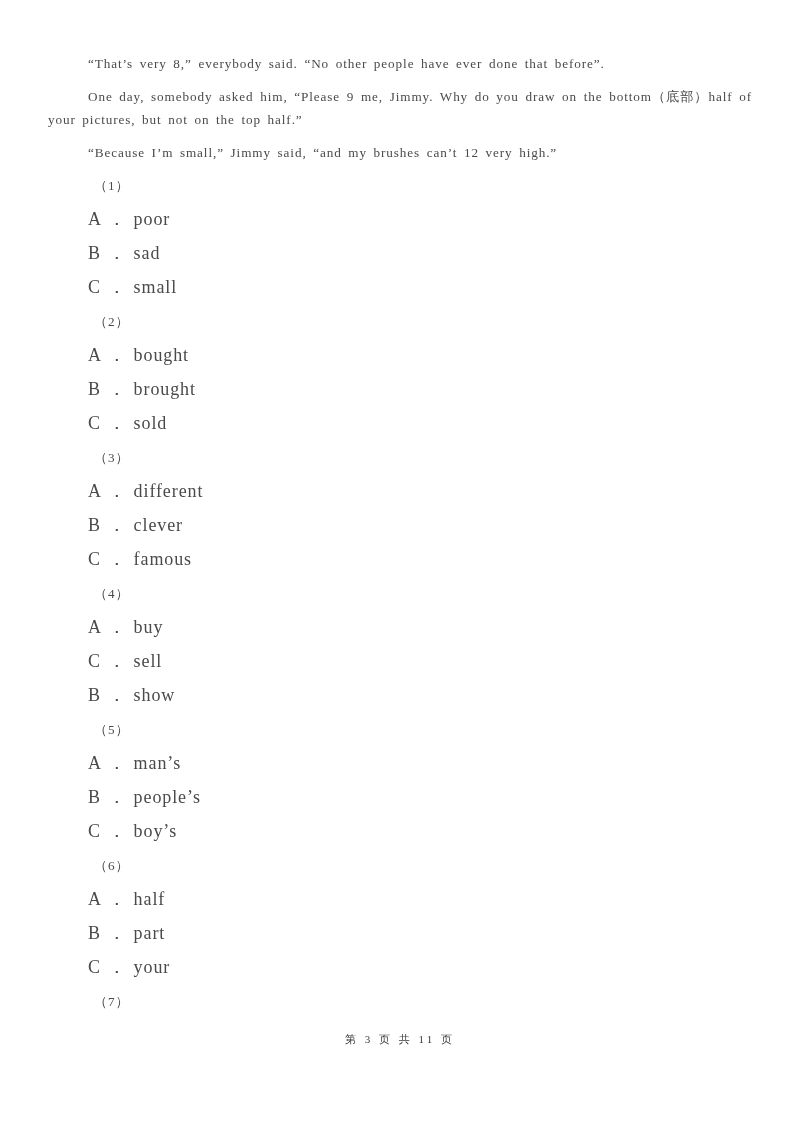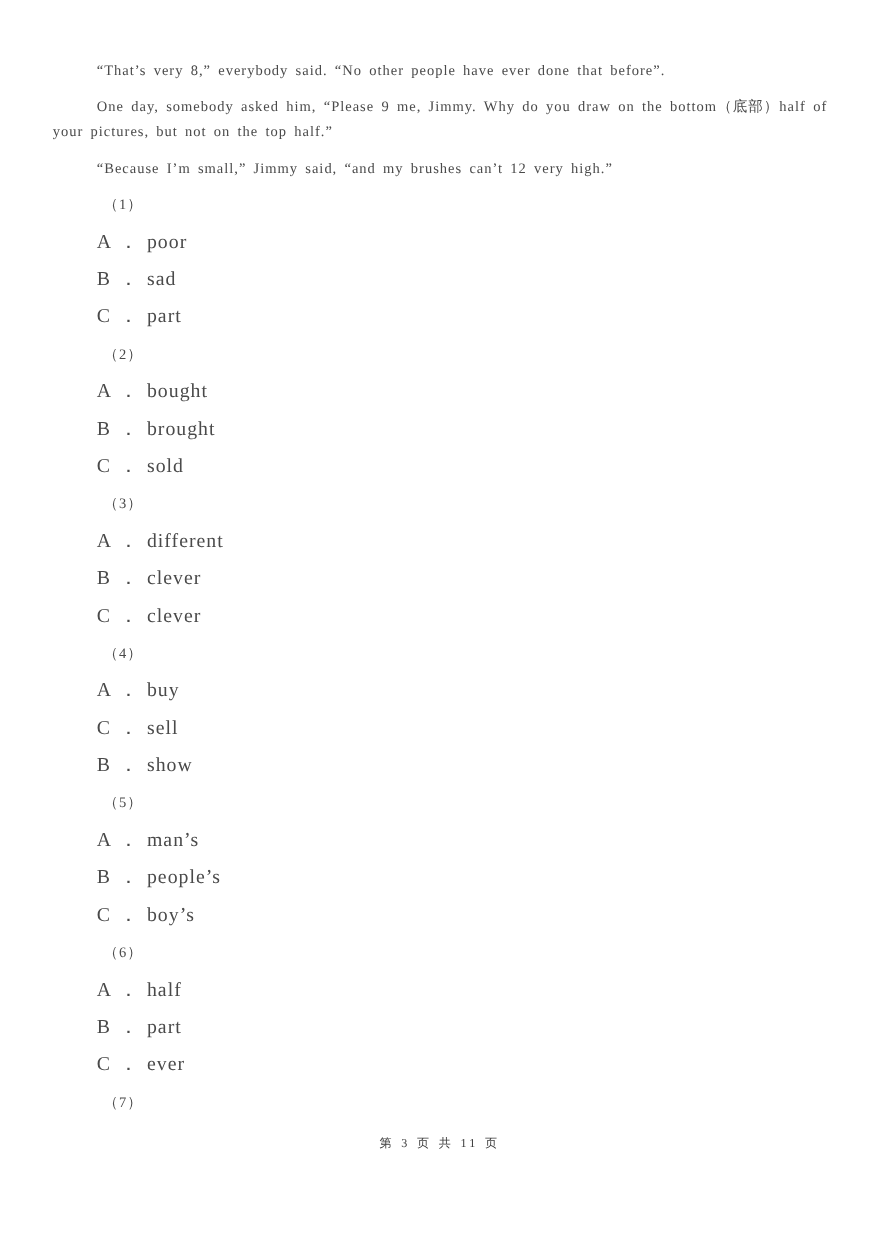--- a/index.html
+++ b/index.html
@@ -96,56 +96,56 @@
     <p class="para">“That’s very 8,”  everybody said.  “No other people have ever done that before”.</p>
 
     <p class="para">One day, somebody asked him, “Please 9 me, Jimmy. Why do you draw on the bottom（底部）half of your pictures, but not on the top half.”</p>
 
     <p class="para">“Because I’m small,” Jimmy said, “and my brushes can’t 12 very high.”</p>
 
     <div class="q-block">
       <div class="question-no">（1）</div>
       <div class="option">A ． poor</div>
       <div class="option">B ． sad</div>
-      <div class="option">C ． part</div>
+      <div class="option">C ． small</div>
     </div>
 
     <div class="q-block">
       <div class="question-no">（2）</div>
       <div class="option">A ． bought</div>
       <div class="option">B ． brought</div>
       <div class="option">C ． sold</div>
     </div>
 
     <div class="q-block">
       <div class="question-no">（3）</div>
       <div class="option">A ． different</div>
       <div class="option">B ． clever</div>
-      <div class="option">C ． clever</div>
+      <div class="option">C ． famous</div>
     </div>
 
     <div class="q-block">
       <div class="question-no">（4）</div>
       <div class="option">A ． buy</div>
       <div class="option">C ． sell</div>
       <div class="option">B ． show</div>
     </div>
 
     <div class="q-block">
       <div class="question-no">（5）</div>
       <div class="option">A ． man’s</div>
       <div class="option">B ． people’s</div>
       <div class="option">C ． boy’s</div>
     </div>
 
     <div class="q-block">
       <div class="question-no">（6）</div>
       <div class="option">A ． half</div>
       <div class="option">B ． part</div>
-      <div class="option">C ． ever</div>
+      <div class="option">C ． your</div>
     </div>
 
     <div class="q-block">
       <div class="question-no">（7）</div>
     </div>
 
   </div>
 
   <div class="footer">第 3 页 共 11 页</div>
 

